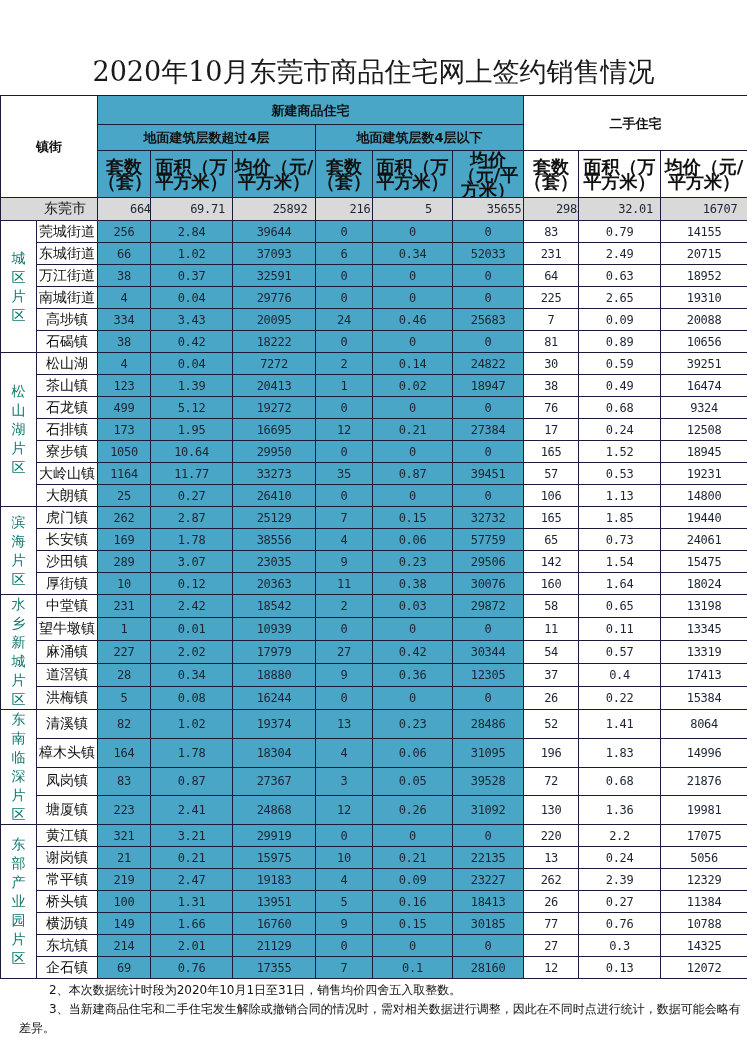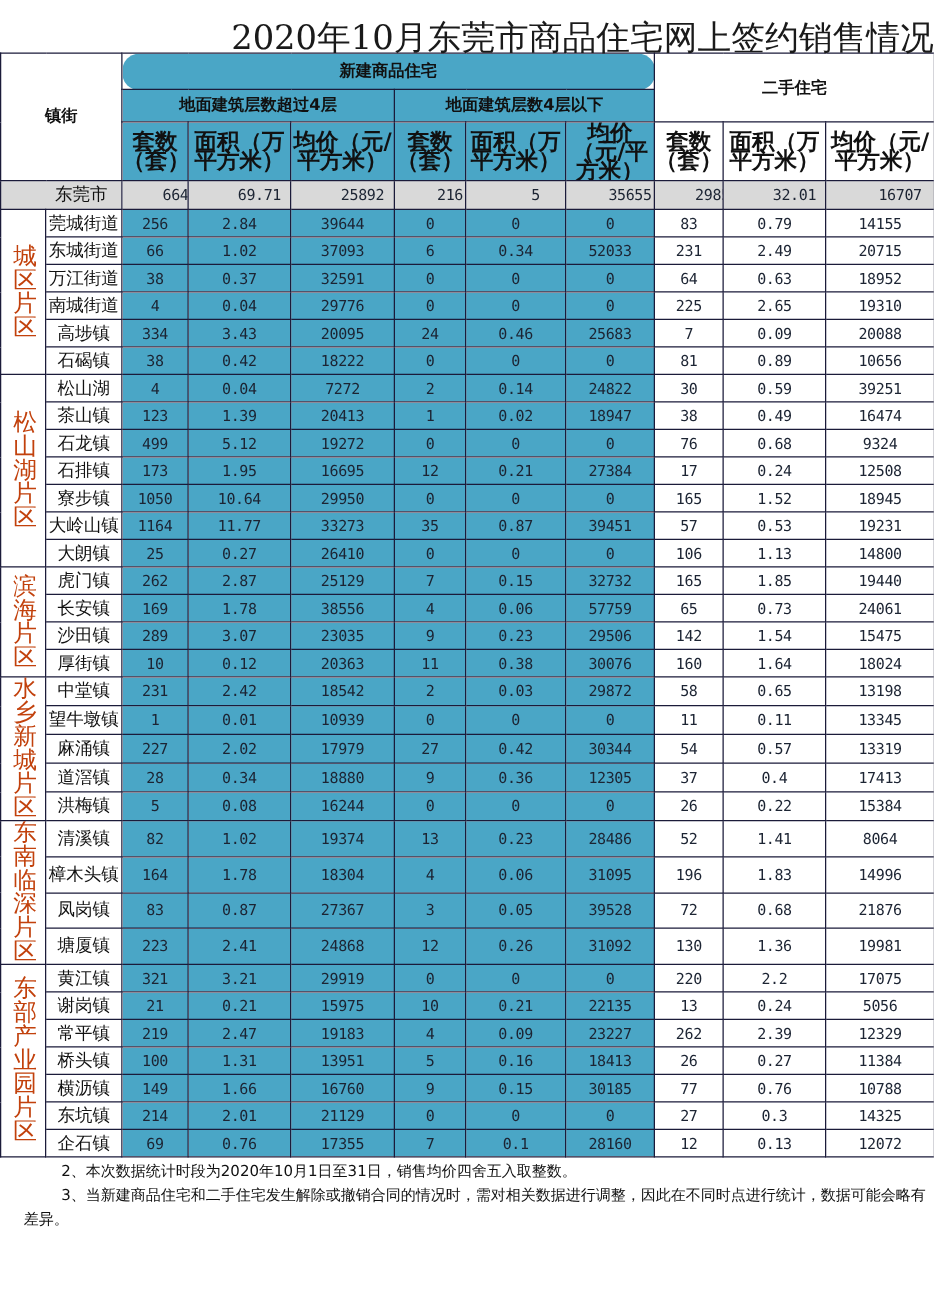--- a/index.html
+++ b/index.html
@@ -1,29 +1,29 @@
 <!DOCTYPE html>
 <html><head>
 <meta charset="utf-8">
 <style>
   html, body { margin:0; padding:0; background:#ffffff; }
   body { width:747px; height:1044px; overflow:hidden; font-family:"DejaVu Sans", "Liberation Sans", sans-serif; color:#111; }
-  .title { height:42px; line-height:62px; text-align:right; font-family:"DejaVu Serif","Liberation Serif",serif; font-size:27px; color:#1a1a1a; letter-spacing:0px; }
+  .title { height:54px; line-height:62px; text-align:center; font-family:"DejaVu Serif","Liberation Serif",serif; font-size:27px; color:#1a1a1a; letter-spacing:0px;margin-top:41px; }
   table { border-collapse:collapse; table-layout:fixed; width:747px; }
   td { border:1px solid #1b1b3a; text-align:center; vertical-align:middle; padding:0; overflow:hidden; white-space:nowrap; }
   .blue { background:#4aa6c6; }
   .gray { background:#d9d9d9;padding-left:32px; }
   .white { background:#ffffff; }
   .hdr { font-weight:bold; font-size:13px; line-height:15px; white-space:normal; }
   .hdr-unit { font-weight:bold; font-size:18px; line-height:15px; white-space:normal; }
   .num { font-family:"DejaVu Sans Mono","Liberation Mono",monospace; font-size:12px; color:#1c2433; letter-spacing:-0.3px; }
   .town { font-size:14px; color:#111; letter-spacing:0px; }
-  .region { font-size:19px; line-height:19px; white-space:normal; width:16px; margin:0 auto; word-break:break-all; color:#c2410c;font-family:Liberation Serif, serif; }
+  .region { font-size:14px; line-height:19px; white-space:normal; width:16px; margin:0 auto; word-break:break-all; color:#0f766e;font-family:Liberation Serif, serif; }
   .total-label { font-size:14px; }
-  tr.r-h1 td { height:28px;border-radius:13px; }
+  tr.r-h1 td { height:28px; }
   tr.r-h2 td { height:25px;margin-top:40px; }
   tr.r-h3 td { height:46px; }
   tr.r-total td { height:22px; }
   tr.r-data td { height:21px; }
   .notes { font-size:12px; line-height:19px; padding:2px 0 0 3px; color:#111; }
   .notes .ind { padding-left:30px;margin-left:16px; }
   .notes .first { padding-left:0; }
 </style>
 </head>
 <body>

